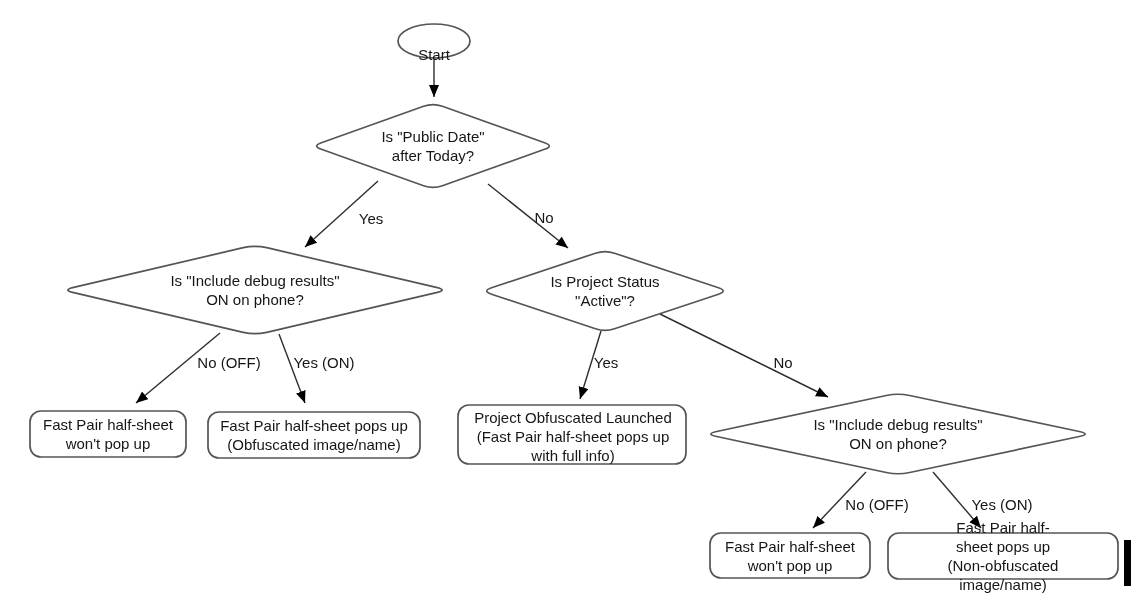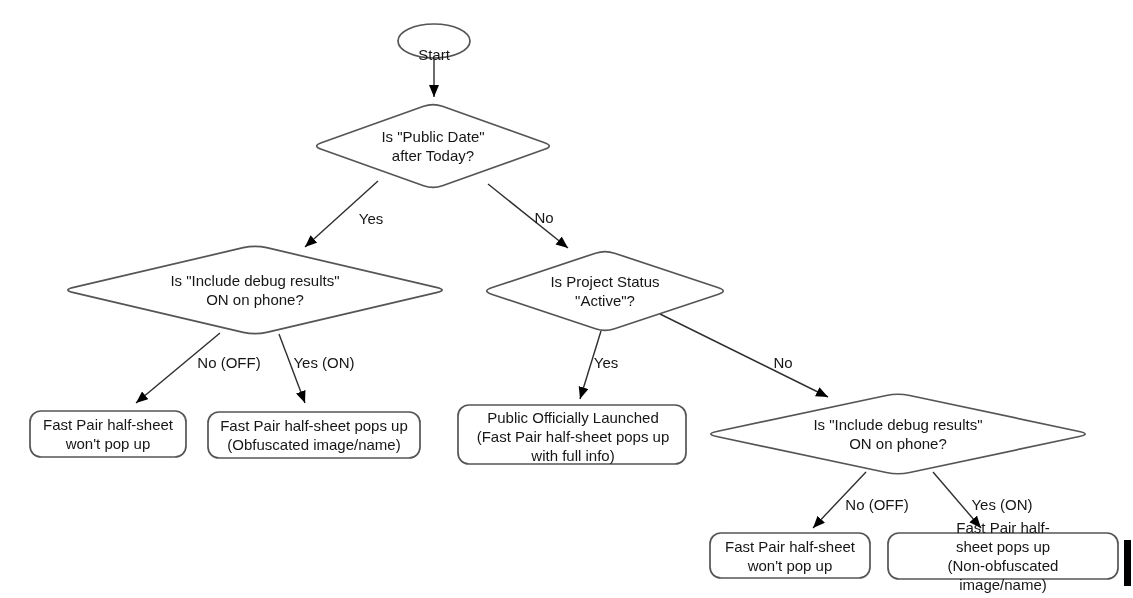--- a/index.html
+++ b/index.html
@@ -98,21 +98,21 @@
   <div class="node-label" style="left:255px; top:290px;">Is "Include debug results"
 ON on phone?</div>
   <div class="node-label" style="left:605px; top:291px;">Is Project Status
 "Active"?</div>
   <div class="node-label" style="left:898px; top:434px;">Is "Include debug results"
 ON on phone?</div>
   <div class="node-label" style="left:108px; top:434px;">Fast Pair half-sheet
 won't pop up</div>
   <div class="node-label" style="left:314px; top:435px;">Fast Pair half-sheet pops up
 (Obfuscated image/name)</div>
-  <div class="node-label" style="left:573px; top:436px;">Public Officially Launched
+  <div class="node-label" style="left:573px; top:436px;">Project Obfuscated Launched
 (Fast Pair half-sheet pops up
 with full info)</div>
   <div class="node-label" style="left:790px; top:556px;">Fast Pair half-sheet
 won't pop up</div>
   <div class="node-label" style="left:1003px; top:556px;">Fast Pair half-sheet pops up
 (Non-obfuscated image/name)</div>
 
   <div class="edge-label" style="left:371px; top:218px;">Yes</div>
   <div class="edge-label" style="left:544px; top:217px;">No</div>
   <div class="edge-label" style="left:229px; top:362px;">No (OFF)</div>

